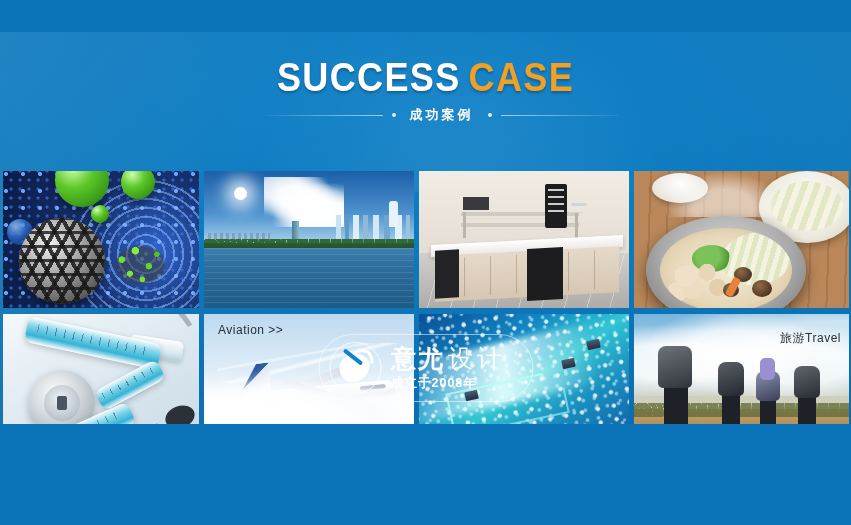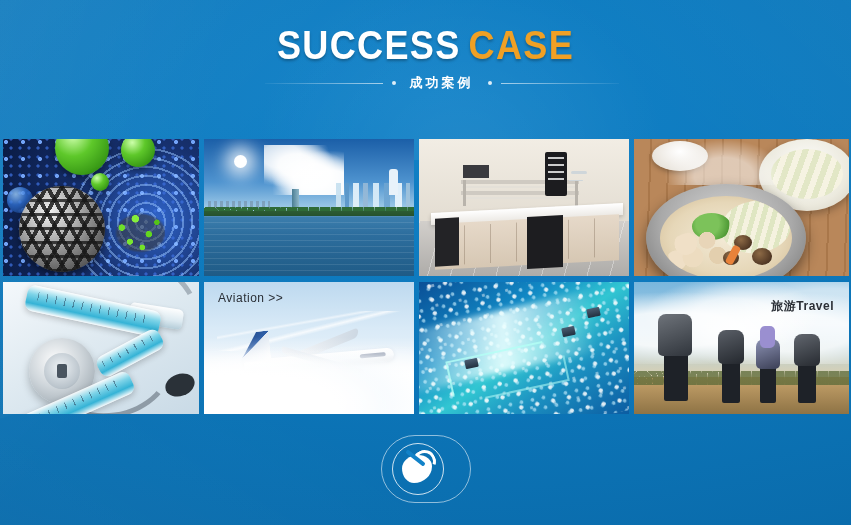--- a/index.html
+++ b/index.html
@@ -2,24 +2,25 @@
 <html><head>
 <meta charset="utf-8">
 <style>
   html,body{margin:0;padding:0;}
   body{
     width:851px;height:525px;overflow:hidden;
     font-family:"Liberation Sans","DejaVu Sans",sans-serif;
     background:#0b74b8;
   }
   #page{
-    position:relative;width:851px;height:525px;overflow:hidden;
+    position:relative;width:851px;height:392px;overflow:hidden;
     background:
       linear-gradient(135deg, rgba(255,255,255,0.05) 0%, rgba(255,255,255,0) 38%),
       radial-gradient(120% 90% at 50% 18%, #1282c8 0%, #0d79bd 45%, #0a6cac 100%);
+    margin-top: 32px;
   }
   
   .bg-streak{position:absolute;pointer-events:none;}
   .streak-a{left:-120px;top:-160px;width:520px;height:520px;
     background:linear-gradient(120deg, rgba(255,255,255,0.055), rgba(255,255,255,0) 62%);
     transform:rotate(-18deg);}
   .streak-b{right:-160px;top:-140px;width:560px;height:460px;
     background:linear-gradient(210deg, rgba(255,255,255,0.05), rgba(255,255,255,0) 60%);
     transform:rotate(12deg);}
   .streak-c{left:-60px;bottom:-150px;width:760px;height:380px;
@@ -68,21 +69,21 @@
     grid-template-rows:137px 132px;
     gap:6px 5px;
   }
   .tile{position:relative;overflow:hidden;background:#0b5f96;}
   .tile .scene{position:absolute;inset:0;}
   .tile .cap{
     position:absolute;z-index:5;color:#2a2f36;
     font-size:12px;letter-spacing:0.5px;white-space:nowrap;
   }
   .cap-aviation{left:14px;top:9px;color:#3b4450;font-size:12.5px;text-align:right;}
-  .cap-travel{right:15px;top:16px;color:#3d3a36;font-size:13px;font-weight:bold;
+  .cap-travel{right:8px;top:16px;color:#3d3a36;font-size:13px;font-weight:normal;
     text-shadow:0 1px 1px rgba(255,255,255,0.45);}
 
   
   .nano{background:
     radial-gradient(circle at 78% 58%, #2f63c8 0%, #17316f 42%, #0a1b44 100%);}
   .nano .dots{position:absolute;inset:0;
     background-image:
       radial-gradient(circle at 3px 3px, rgba(120,170,255,0.95) 1.6px, rgba(20,45,110,0) 2.4px),
       radial-gradient(circle at 3px 3px, rgba(60,110,220,0.75) 1.2px, rgba(20,45,110,0) 2px);
     background-size:17px 17px, 9px 9px;
@@ -511,15 +512,22 @@
     </div>
 
   </div>
 
   <div class="logo">
     <div class="logo-mark">
       <div class="blob"></div>
       <div class="hook"></div>
       <div class="slash"></div>
     </div>
+    <div class="logo-text">
+      <div class="logo-name">
+        <span class="bold">意尤</span>
+        <span class="thin">设计</span>
+      </div>
+      <div class="logo-sub">成立于2008年</div>
+    </div>
   </div>
 
 </div>
 
 </body></html>

